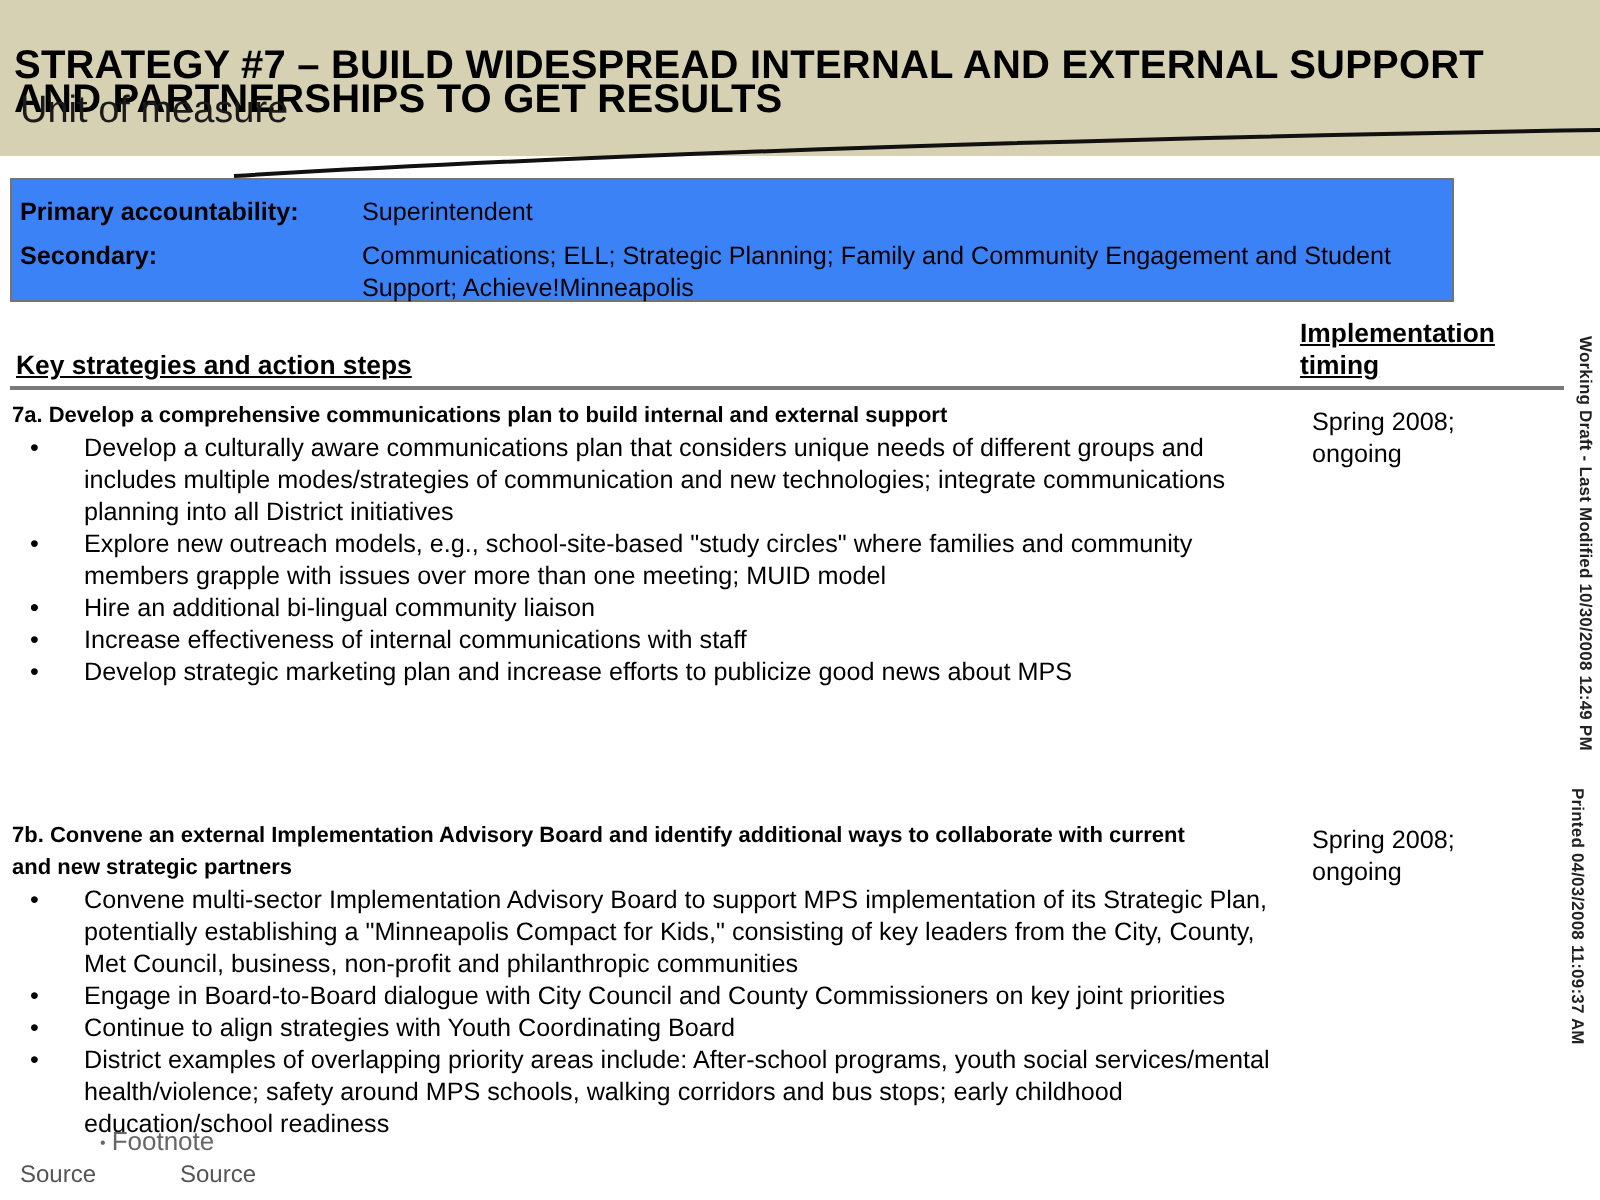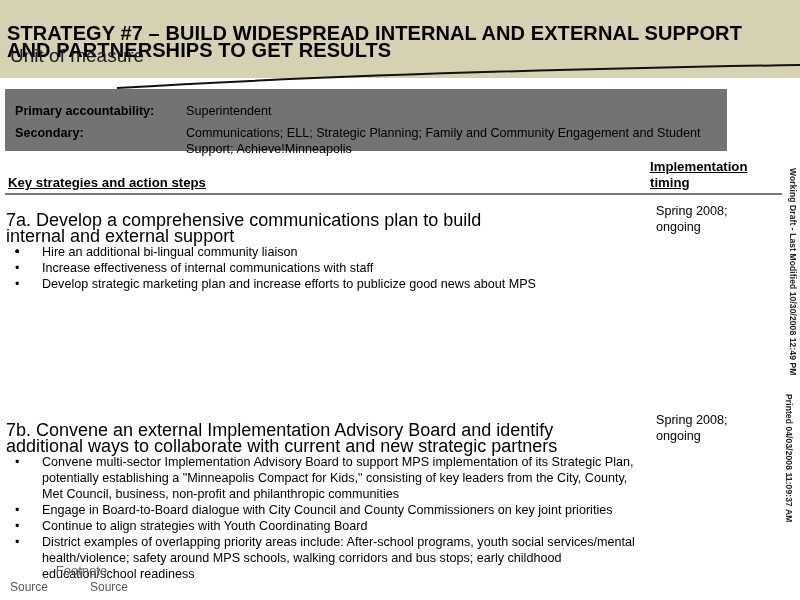--- a/index.html
+++ b/index.html
@@ -15,32 +15,32 @@
   .title {
     position: absolute; left: 7px; top: 25px; width: 780px;
     font-size: 20px; font-weight: bold; line-height: 17px; letter-spacing: 0.1px;
   }
   .unit-measure {
     position: absolute; left: 10px; top: 45px;
     font-size: 19px; line-height: 22px; color: #1a1a1a;
   }
   .acct-box {
     position: absolute; left: 5px; top: 89px; width: 722px; height: 62px;
-    border: 6px solid #737373; box-sizing: border-box; background: #737373;
+    border: 1px solid #737373; box-sizing: border-box; background: #3b82f6;
   }
   .acct-row { position: absolute; left: 4px; font-size: 12.6px; line-height: 16px; }
   .acct-label { position: absolute; left: 0; font-weight: bold; white-space: nowrap; }
   .acct-value { position: absolute; left: 171px; width: 540px; white-space: normal; }
   .col-head { position: absolute; font-weight: bold; font-size: 13.2px; line-height: 16px; text-decoration: underline; }
   .divider {
     position: absolute; left: 5px; top: 193px; width: 777px; height: 2px;
     background: #7a7a7a;
   }
   .strategy { position: absolute; left: 6px; width: 630px; font-size: 12.6px; line-height: 16px; }
-  .strategy-title { font-weight: normal; font-size: 18px; margin-top: 12px; }
+  .strategy-title { font-weight: bold; font-size: 11px; }
   .bullets { list-style: none; margin: 0; padding: 0; }
   .bullets li { position: relative; padding-left: 36px; }
   .bullets li .dot { position: absolute; left: 9px; top: 0; }
   .timing { position: absolute; left: 656px; width: 110px; font-size: 12.6px; line-height: 16px; }
   .vertical-stamp {
     position: absolute; left: 784px; top: 168px; width: 14px; height: 420px;
     font-size: 8.5px; color: #222; writing-mode: vertical-rl; white-space: nowrap;
     font-weight: bold; letter-spacing: 0.1px;
   }
   .stamp-overlay { position: absolute; left: 0; top: 226px; }
@@ -72,22 +72,22 @@
   </div>
 </div>
 
 <div class="col-head" style="left:8px; top:175px;">Key strategies and action steps</div>
 <div class="col-head" style="left:650px; top:159px; width:115px;">Implementation timing</div>
 <div class="divider"></div>
 
 <div class="strategy" style="top:200px;">
   <div class="strategy-title" style="width:500px;">7a. Develop a comprehensive communications plan to build internal and external support</div>
   <ul class="bullets">
-    <li><span class="dot">•</span></li>
-    <li><span class="dot">•</span></li>
+    <li><span class="dot">•</span><span>Develop a culturally aware communications plan that considers unique needs of different groups and includes multiple modes/strategies of communication and new technologies; integrate communications planning into all District initiatives</span></li>
+    <li><span class="dot">•</span><span>Explore new outreach models, e.g., school-site-based "study circles" where families and community members grapple with issues over more than one meeting; MUID model</span></li>
     <li><span class="dot">•</span></li>
     <li><span class="dot">•</span><span>Hire an additional bi-lingual community liaison</span></li>
     <li><span class="dot">•</span><span>Increase effectiveness of internal communications with staff</span></li>
     <li><span class="dot">•</span><span>Develop strategic marketing plan and increase efforts to publicize good news about MPS</span></li>
   </ul>
 </div>
 <div class="timing" style="top:203px;">Spring 2008; ongoing</div>
 
 <div class="strategy" style="top:410px;">
   <div class="strategy-title" style="width:595px;">7b. Convene an external Implementation Advisory Board and identify additional ways to collaborate with current and new strategic partners</div>

